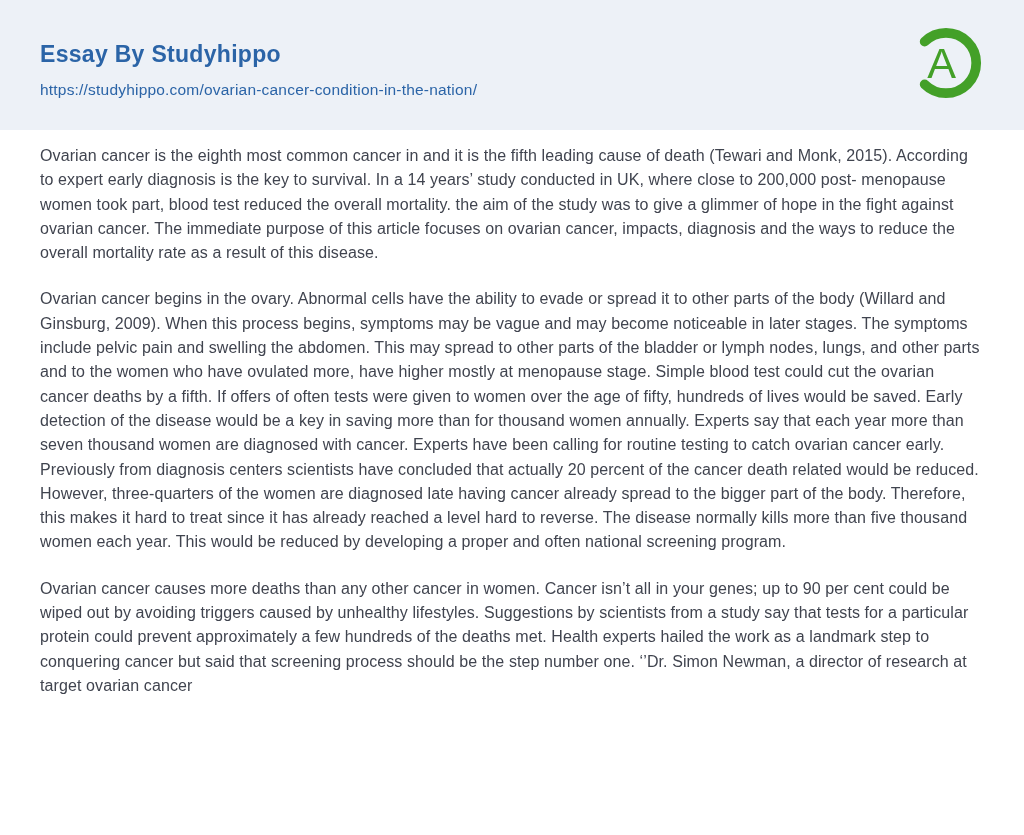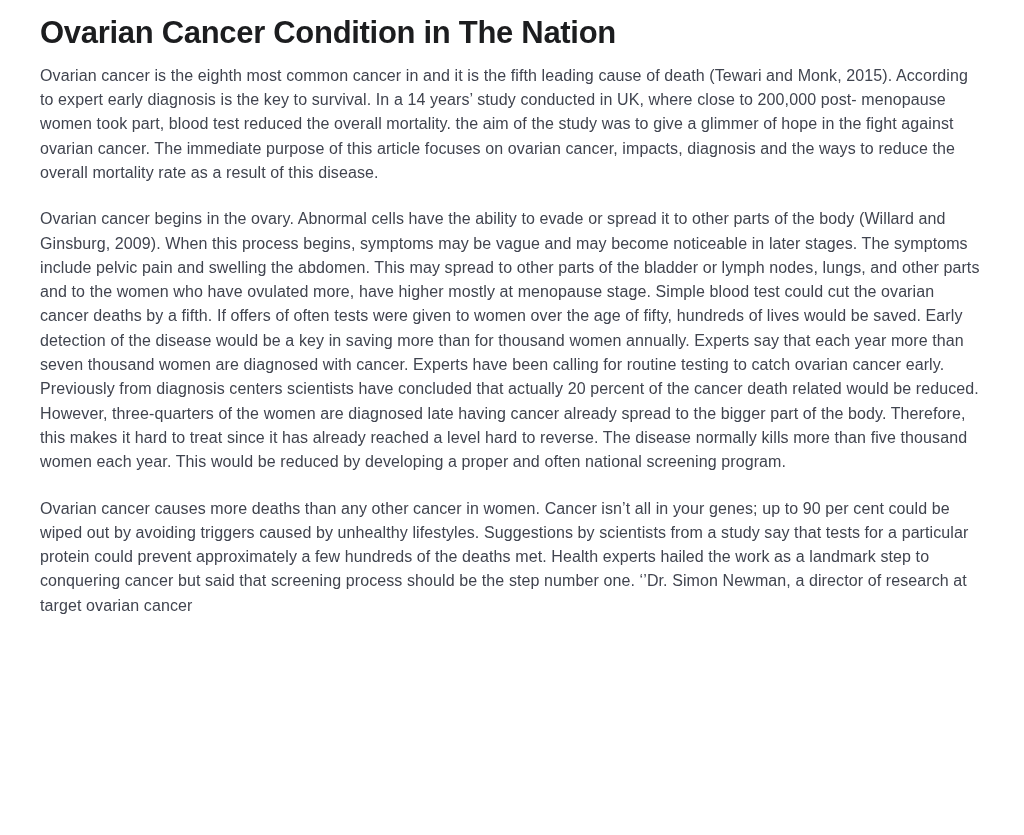--- a/index.html
+++ b/index.html
@@ -66,23 +66,33 @@
     letter-spacing: 0.1px;
     color: var(--body_color, #40444f);
   }
   .article p:last-child { margin-bottom: 0; margin-top: 17px; }
 </style>
 </head>
 <body>
 
 <div class="page">
 
+  <div class="header">
+    <h2 class="byline">Essay By Studyhippo</h2>
+    <a class="url-link">https://studyhippo.com/ovarian-cancer-condition-in-the-nation/</a>
+
+    <div class="logo">
+      <svg viewBox="0 0 76 76">
+        <path d="M 18.2 18.2 A 28 28 0 1 1 18.2 57.8" fill="none" stroke="#43a028" stroke-width="9" stroke-linecap="round"></path>
+        <text x="34" y="52" text-anchor="middle" font-family="Liberation Sans, sans-serif" font-size="40" font-weight="500" fill="#43a028">A</text>
+      </svg>
+    </div>
+  </div>
 
   <div class="article">
-    <h1 class="article-title">Ovarian Cancer Condition in The Nation</h1>
 
     <p>Ovarian cancer is the eighth most common cancer in and it is the fifth leading cause of death (Tewari and Monk, 2015). According to expert early diagnosis is the key to survival. In a 14 years’ study conducted in UK, where close to 200,000 post- menopause women took part, blood test reduced the overall mortality. the aim of the study was to give a glimmer of hope in the fight against ovarian cancer. The immediate purpose of this article focuses on ovarian cancer, impacts, diagnosis and the ways to reduce the overall mortality rate as a result of this disease.</p>
 
     <p>Ovarian cancer begins in the ovary. Abnormal cells have the ability to evade or spread it to other parts of the body (Willard and Ginsburg, 2009). When this process begins, symptoms may be vague and may become noticeable in later stages. The symptoms include pelvic pain and swelling the abdomen. This may spread to other parts of the bladder or lymph nodes, lungs, and other parts and to the women who have ovulated more, have higher mostly at menopause stage. Simple blood test could cut the ovarian cancer deaths by a fifth. If offers of often tests were given to women over the age of fifty, hundreds of lives would be saved. Early detection of the disease would be a key in saving more than for thousand women annually. Experts say that each year more than seven thousand women are diagnosed with cancer. Experts have been calling for routine testing to catch ovarian cancer early. Previously from diagnosis centers scientists have concluded that actually 20 percent of the cancer death related would be reduced. However, three-quarters of the women are diagnosed late having cancer already spread to the bigger part of the body. Therefore, this makes it hard to treat since it has already reached a level hard to reverse. The disease normally kills more than five thousand women each year. This would be reduced by developing a proper and often national screening program.</p>
 
     <p>Ovarian cancer causes more deaths than any other cancer in women. Cancer isn’t all in your genes; up to 90 per cent could be wiped out by avoiding triggers caused by unhealthy lifestyles. Suggestions by scientists from a study say that tests for a particular protein could prevent approximately a few hundreds of the deaths met. Health experts hailed the work as a landmark step to conquering cancer but said that screening process should be the step number one. ‘’Dr. Simon Newman, a director of research at target ovarian cancer</p>
   </div>
 
 </div>
 

